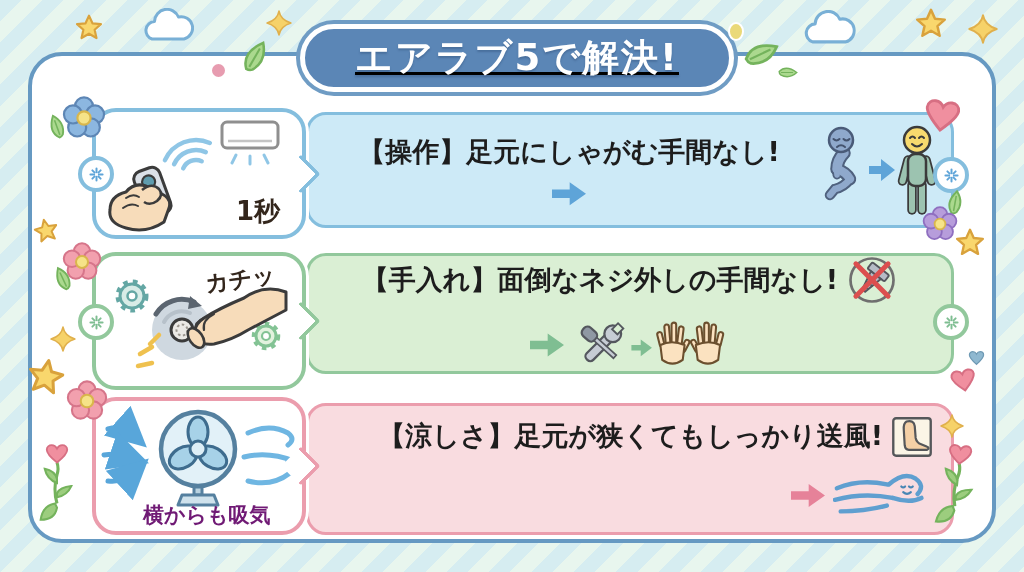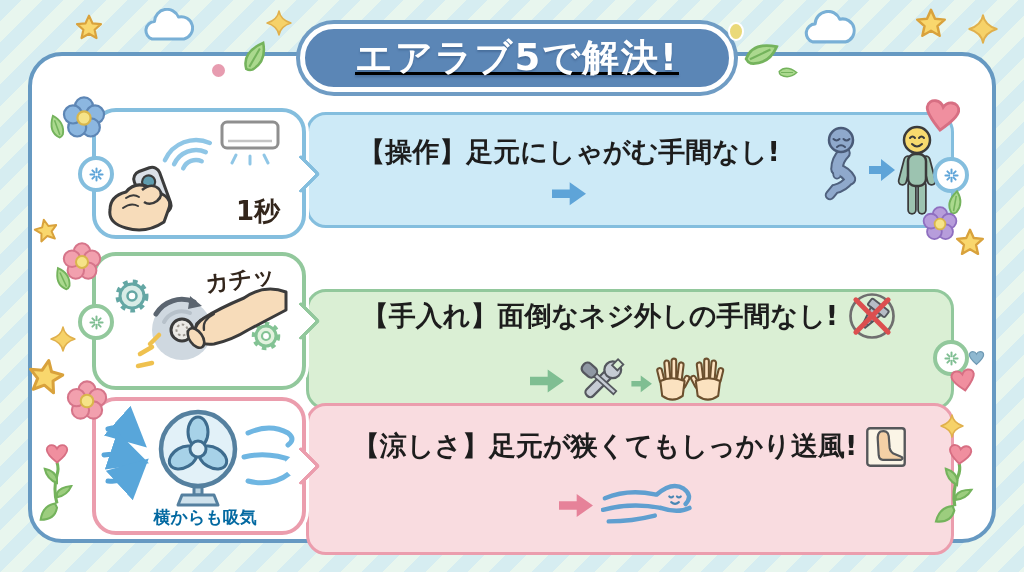--- a/index.html
+++ b/index.html
@@ -247,21 +247,21 @@
     </svg>
     <span class="caption" style="right:26px;top:8px;font-size:23px;transform:rotate(-8deg);">カチッ</span>
     <span class="bump bl" style="top:48px;">
         <svg>
           <use href="#sym-burst"></use>
         </svg>
       </span>
     <span class="tail"></span>
   </div>
 
-  <div class="rbubble r2" style="top:253px;height:121px;margin-top:36px;">
+  <div class="rbubble r2" style="top:253px;height:121px;">
     <div class="rline">
       <span>【手入れ】面倒なネジ外しの手間なし!</span>
       <svg width="52" height="52" viewBox="0 0 58 58">
         <circle cx="29" cy="29" r="24" fill="none" stroke="#6f6f6f" stroke-width="3"></circle>
         <g transform="rotate(38 29 29)" fill="#b6bcc6" stroke="#54575e" stroke-width="2.2">
           <rect x="17" y="13" width="24" height="9" rx="2"></rect>
           <path d="M22 22 h14 l-5 22 h-4 z"></path>
           <path d="M23 28 h12 M24 34 h10 M25 40 h7" fill="none" stroke-width="1.8"></path>
         </g>
         <g stroke="#dc4f4f" stroke-width="5.5" stroke-linecap="round">
@@ -334,25 +334,25 @@
         <circle cx="40" cy="46" r="8" fill="#ddeef6" stroke="#3e6c8e" stroke-width="3"></circle>
         <rect x="36" y="84" width="8" height="8" fill="#b9d2e0" stroke="#55809f" stroke-width="3"></rect>
         <path d="M24 92 h32 l4 10 h-40 z" fill="#cfe2ec" stroke="#55809f" stroke-width="3" stroke-linejoin="round"></path>
       </g>
       <g fill="none" stroke="#6fb6e2" stroke-width="5" stroke-linecap="round">
         <path d="M152 32 Q174 22 192 32 Q200 38 192 44"></path>
         <path d="M148 56 Q172 50 198 60"></path>
         <path d="M152 80 Q176 86 194 72 Q202 64 192 60"></path>
       </g>
     </svg>
-    <span class="caption" style="left:50%;transform:translateX(-44%);bottom:2px;font-size:17px;color:#0369a1;">横からも吸気</span>
+    <span class="caption" style="left:50%;transform:translateX(-44%);bottom:2px;font-size:21px;color:#701a75;">横からも吸気</span>
     <span class="tail"></span>
   </div>
 
-  <div class="rbubble r3" style="top:403px;height:152px;">
+  <div class="rbubble r3" style="top:403px;height:132px;align-items:flex-end;">
     <div class="rline">
       <span>【涼しさ】足元が狭くてもしっかり送風!</span>
       <svg width="42" height="42" viewBox="0 0 46 46">
         <rect x="2.5" y="2.5" width="41" height="41" rx="3" fill="#fbf5e6" stroke="#55575a" stroke-width="2.6"></rect>
         <path d="M17 6 q8 -2 9 5 l1 13 q1 5 6 7 l6 2.5 q4 1.5 0.5 3.5 l-20 0 q-4 0 -4.5 -5 l-1 -17 q-0.5 -7 3 -9 z" fill="#f4d0a6" stroke="#55575a" stroke-width="2.4" stroke-linejoin="round"></path>
       </svg>
     </div>
     <div class="rline">
       <span class="tarrow"></span>
       <svg width="100" height="54" viewBox="0 0 104 56">

